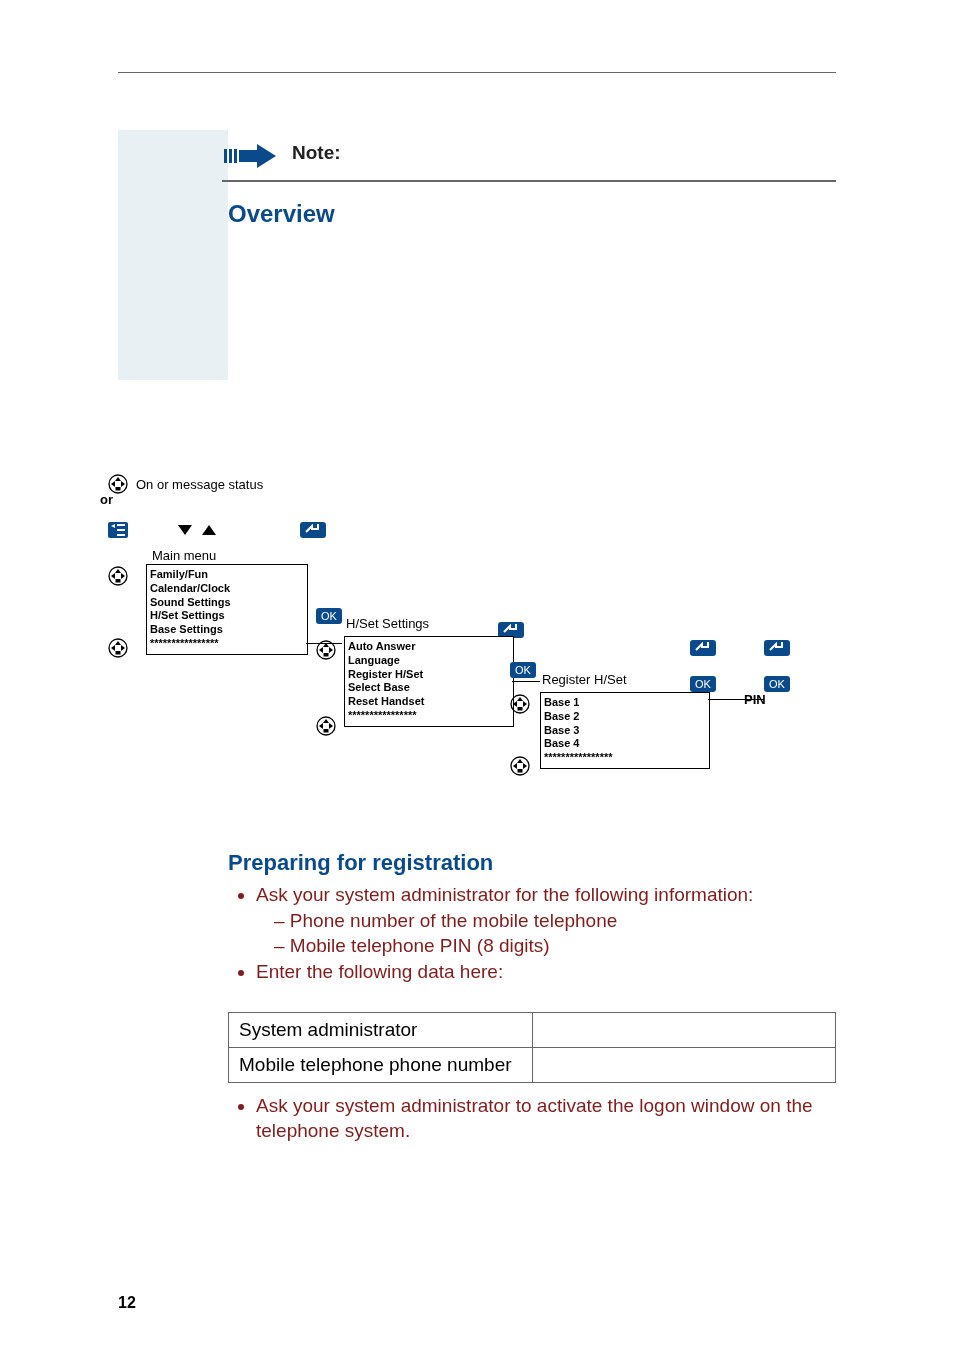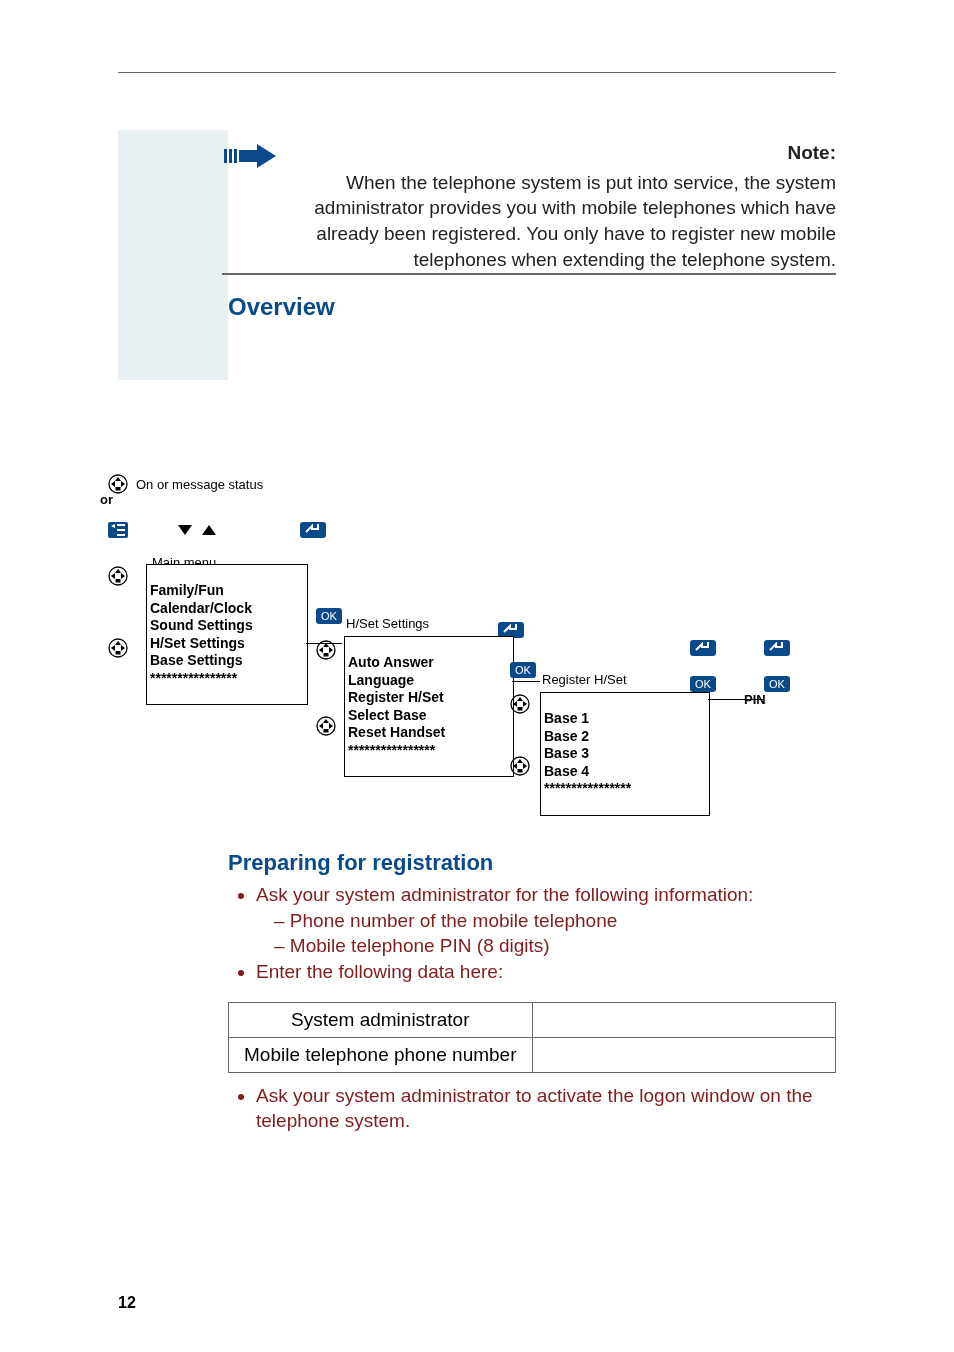--- a/index.html
+++ b/index.html
@@ -37,26 +37,25 @@
   .title {
     color: #0a4a8a;
     font-weight: bold;
     font-size: 30px;
     line-height: 1.25;
     margin-bottom: 18px;
   }
   .note-row {
     display: flex;
     align-items: flex-start;
-    gap: 4px;
+    gap: 16px;
     border-bottom: 2px solid #666;
-    padding-bottom: 1px;
+    padding-bottom: 8px;
     margin-bottom: 18px;
     margin-left: -6px;
-    text-align: right;
   }
   .note-row .arrow-icon svg { display: block; }
   .note-body { flex: 1; font-size: 19px; line-height: 1.35; color: #222; }
   .note-label { font-weight: bold; margin-bottom: 4px; }
   .section-h {
     color: #0a4a8a;
     font-weight: bold;
     font-size: 24px;
     margin-top: 6px;
   }
@@ -74,23 +73,23 @@
   .status-row { position: absolute; left: 8px; top: 14px; display: flex; align-items: center; gap: 8px; }
   .or-label { position: absolute; left: 0; top: 32px; font-weight: bold; }
   .step2-row { position: absolute; left: 8px; top: 62px; display: flex; align-items: center; gap: 10px; }
   .menu-key { width: 20px; height: 16px; background: #0a4a8a; color: #fff; display: inline-flex; align-items: center; justify-content: center; border-radius: 2px; }
   .menu-key svg { display:block; }
   .tri-down, .tri-up { display:inline-block; }
   .tri-down { width:0;height:0;border-left:7px solid transparent;border-right:7px solid transparent;border-top:10px solid #000; }
   .tri-up { width:0;height:0;border-left:7px solid transparent;border-right:7px solid transparent;border-bottom:10px solid #000; }
   .back-key { width:26px;height:16px;background:#0a4a8a;border-radius:3px;display:inline-flex;align-items:center;justify-content:center; }
   .back-key svg { display:block; }
-  .main-menu-label { position:absolute; left:52px; top:95px; }
-
-  .menu-box { position:absolute; border:1.5px solid #000; background:#fff; font-weight:bold; line-height:1.25; padding:17px 3px; font-size:14px; }
+  .main-menu-label { position:absolute; left:52px; top:88px; }
+
+  .menu-box { position:absolute; border:1.5px solid #000; background:#fff; font-weight:bold; line-height:1.25; padding:3px 3px; font-size:11px; }
   .menu-box .row { white-space:nowrap; }
   .nav-anchor { position:absolute; }
 
   .box1 { left:46px; top:104px; width:162px; }
   .nav1a { left:8px; top:106px; }
   .nav1b { left:8px; top:178px; }
 
   .ok-key { width:26px;height:16px;background:#0a4a8a;color:#fff;font-size:11px;font-weight:normal;border-radius:3px;display:inline-flex;align-items:center;justify-content:center; }
 
   .ok1 { position:absolute; left:216px; top:148px; }
@@ -118,21 +117,21 @@
   .prep {
     position: absolute;
     left: 228px;
     top: 850px;
     right: 118px;
   }
   .prep-h { color:#0a4a8a; font-weight:bold; font-size:22px; margin-bottom:6px; }
   .prep ul { list-style: disc; padding-left: 28px; font-size:19px; line-height:1.35; color:#7f1d1d; }
   .prep ul ul { list-style: none; padding-left: 18px; }
   .prep ul ul li::before { content:"– "; }
-  .info-table { width:100%; border-collapse:collapse; margin-top:17px; margin-bottom:10px; font-size:19px;text-align:center; }
+  .info-table { width:100%; border-collapse:collapse; margin-top:27px; margin-bottom:10px; font-size:19px; }
   .info-table td { border:1px solid #666; padding:6px 10px; vertical-align:top; }
   .info-table td:first-child { width:50%; }
 
   .page-num { position:absolute; left:118px; bottom:40px; font-weight:bold; font-size:16px;margin-top:15px; }
 </style>
 </head>
 <body>
 
 <div class="page">
   <div class="header-rule"></div>
@@ -145,21 +144,20 @@
         <svg width="54" height="32" viewBox="0 0 54 32">
           <rect x="2" y="9" width="3" height="14" fill="#0a4a8a"></rect>
           <rect x="7" y="9" width="3" height="14" fill="#0a4a8a"></rect>
           <rect x="12" y="9" width="3" height="14" fill="#0a4a8a"></rect>
           <rect x="17" y="10" width="18" height="12" fill="#0a4a8a"></rect>
           <polygon points="35,4 54,16 35,28" fill="#0a4a8a"></polygon>
         </svg>
       </span>
       <div class="note-body">
         <div class="note-label">Note:</div>
-        <div>When the telephone system is put into service, the system administrator provides you with mobile telephones which have already been registered. You only have to register new mobile telephones when extending the telephone system.</div>
       </div>
     </div>
 
     <div class="section-h">Overview</div>
   </div>
 
   <div class="diagram">
 
     <div class="status-row">
       <span class="nav-icon">

